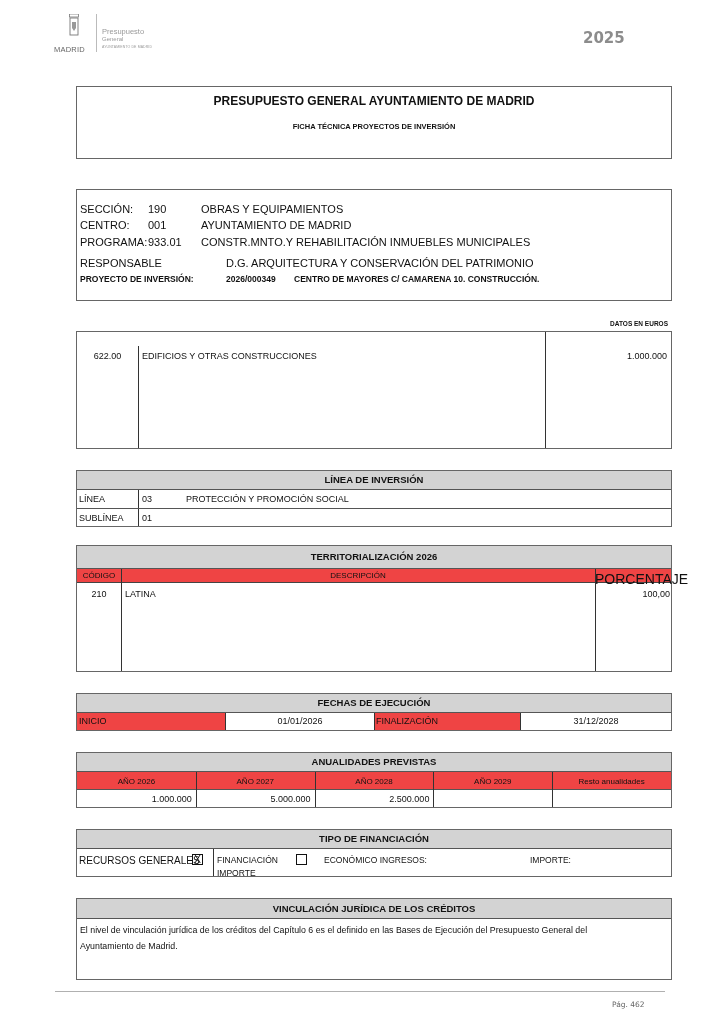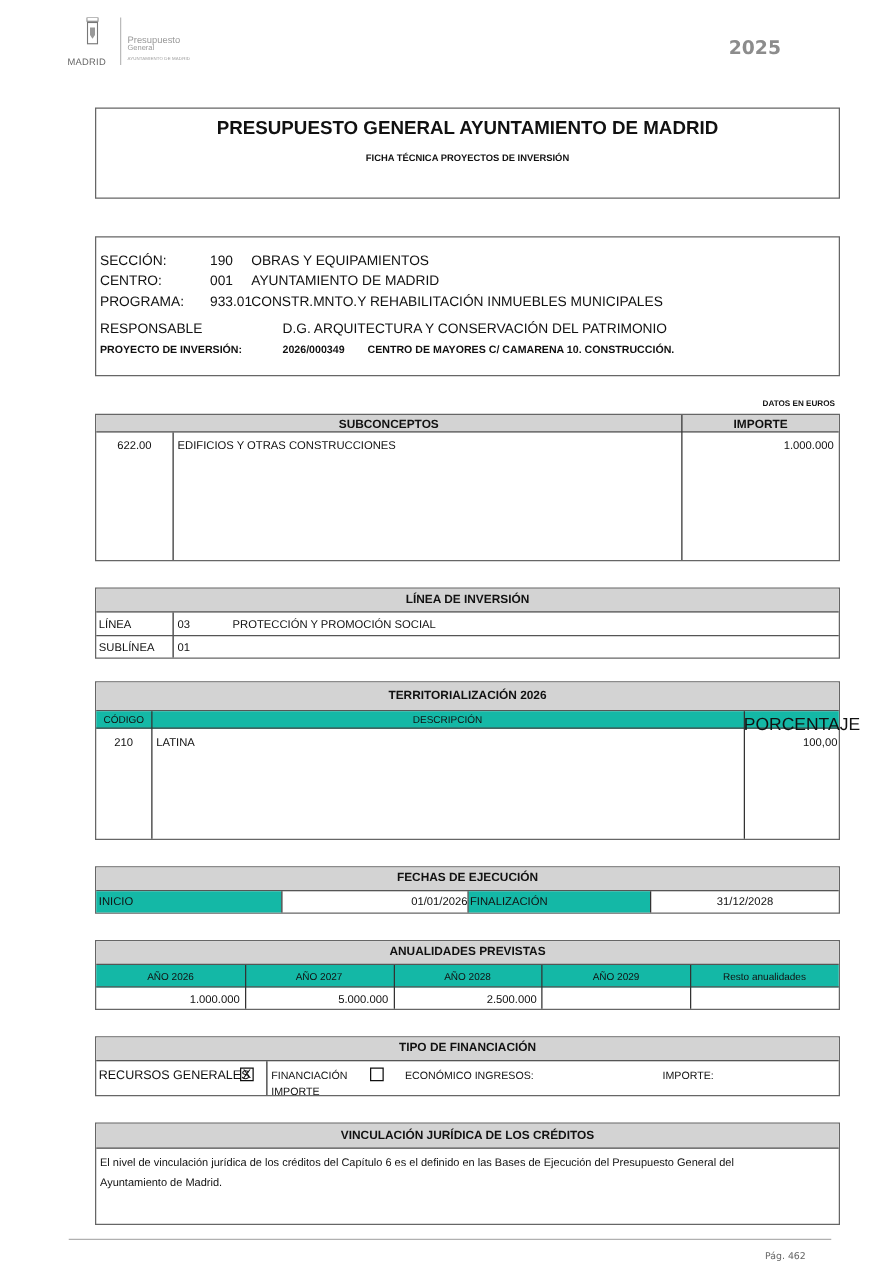--- a/index.html
+++ b/index.html
@@ -14,28 +14,28 @@
   .logo .presupuesto { position: absolute; left: 50px; top: 15px; font-size: 7.5px; color: #9a9a9a; }
   .logo .general { position: absolute; left: 50px; top: 24px; font-size: 6px; color: #9a9a9a; }
   .logo .ayto { position: absolute; left: 50px; top: 33px; font-size: 3.5px; color: #9a9a9a; letter-spacing: 0.1px; }
   .year { position: absolute; left: 583px; top: 29px; font-size: 15px; font-weight: bold; color: #8c8c8c; font-family: "DejaVu Sans", sans-serif; }
 
   .box { position: absolute; border: 1px solid #666; background: #fff; }
   .hdr { background: #d3d3d3; text-align: center; font-weight: bold; font-size: 9.5px; border-bottom: 1px solid #555; }
 
   
   #title-box { left: 76px; top: 86px; width: 596px; height: 73px; }
-  #title-box .t1 { position: absolute; top: 7px; width: 100%; text-align: center; font-weight: bold; font-size: 15px; }
+  #title-box .t1 { position: absolute; top: 7px; width: 100%; text-align: center; font-weight: bold; font-size: 12px; }
   #title-box .t2 { position: absolute; top: 35px; width: 100%; text-align: center; font-weight: bold; font-size: 7.5px; }
 
   
   #info-box { left: 76px; top: 189px; width: 596px; height: 112px; font-size: 11px; }
   .info-row { position: absolute; left: 3px; }
   .info-row span { position: absolute; white-space: nowrap; }
-  .c1 { left: 0; } .c2 { left: 88px; } .c3 { left: 121px; }
+  .c1 { left: 0; } .c2 { left: 68px; } .c3 { left: 121px; }
   .proj { font-size: 8.5px; font-weight: bold; }
 
   .datos { position: absolute; left: 560px; top: 320px; width: 108px; text-align: right; font-size: 6.5px; font-weight: bold; }
 
   
   #sub-box { left: 76px; top: 331px; width: 596px; height: 118px; }
   #sub-box .hdr { position: absolute; left: 0; top: 0; width: 100%; height: 14px; }
   #sub-box .hdr span { position: absolute; top: 2px; }
   .vdiv { position: absolute; width: 1px; background: #333; }
 
@@ -53,21 +53,21 @@
   #anual-box { left: 76px; top: 752px; width: 596px; height: 56px; }
 
   
   #fin-box { left: 76px; top: 829px; width: 596px; height: 48px; }
   .chk { position: absolute; width: 11px; height: 11px; border: 1.5px solid #111; font-size: 10px; line-height: 9px; text-align: center; font-weight: normal; }
 
   
   #vinc-box { left: 76px; top: 898px; width: 596px; height: 82px; }
 
   .cell { position: absolute; font-size: 9px; white-space: nowrap; }
-  .gray { background: #14b8a6; }
+  .gray { background: #ef4444; }
 
   .footer-line { position: absolute; left: 55px; top: 991px; width: 610px; height: 1px; background: #b0b0b0; }
   .pag { position: absolute; left: 612px; top: 1000px; font-size: 7.5px; color: #666; font-family: "DejaVu Sans", sans-serif; }
 </style>
 </head>
 <body>
 
 <div class="logo">
   <svg class="crest" viewBox="0 0 10 22">
     <rect x="0.5" y="0" width="9" height="3" fill="none" stroke="#777" stroke-width="0.8"></rect>
@@ -110,24 +110,20 @@
   <div class="info-row proj" style="top:84px;">
     <span class="c1">PROYECTO DE INVERSIÓN:</span>
     <span style="left:146px;">2026/000349</span>
     <span style="left:214px;">CENTRO DE MAYORES C/ CAMARENA 10. CONSTRUCCIÓN.</span>
   </div>
 </div>
 
 <div class="datos">DATOS EN EUROS</div>
 
 <div class="box" id="sub-box">
-  <div class="hdr">
-    <span style="left:0; width:468px; text-align:center;">SUBCONCEPTOS</span>
-    <span style="left:468px; width:127px; text-align:center;">IMPORTE</span>
-  </div>
   <div class="vdiv" style="left:468px; top:0; height:116px;"></div>
   <div class="vdiv" style="left:61px; top:14px; height:102px;"></div>
   <div class="cell" style="left:0; width:61px; top:19px; text-align:center;">622.00</div>
   <div class="cell" style="left:65px; top:19px;">EDIFICIOS Y OTRAS CONSTRUCCIONES</div>
   <div class="cell" style="left:470px; width:120px; top:19px; text-align:right;">1.000.000</div>
 </div>
 
 <div class="box" id="linea-box">
   <div class="hdr" style="height:19px; line-height:18px;">LÍNEA DE INVERSIÓN</div>
   <div class="vdiv" style="left:61px; top:19px; height:36px;"></div>
@@ -153,21 +149,21 @@
   <div class="cell" style="left:48px; top:43px;">LATINA</div>
   <div class="cell" style="left:520px; width:73px; top:43px; text-align:right;">100,00</div>
 </div>
 
 <div class="box" id="fechas-box">
   <div class="hdr" style="height:19px; line-height:18px;">FECHAS DE EJECUCIÓN</div>
   <div class="gray" style="position:absolute; left:0; top:19px; width:148px; height:17px;">
     <span class="cell" style="left:2px; top:3px;">INICIO</span>
   </div>
   <div class="vdiv" style="left:148px; top:19px; height:17px;"></div>
-  <div class="cell" style="left:149px; width:148px; top:22px; text-align:right;">01/01/2026</div>
+  <div class="cell" style="left:149px; width:148px; top:22px; text-align:center;">01/01/2026</div>
   <div class="vdiv" style="left:297px; top:19px; height:17px;"></div>
   <div class="gray" style="position:absolute; left:298px; top:19px; width:145px; height:17px;">
     <span class="cell" style="left:1px; top:3px;">FINALIZACIÓN</span>
   </div>
   <div class="vdiv" style="left:443px; top:19px; height:17px;"></div>
   <div class="cell" style="left:444px; width:150px; top:22px; text-align:center;">31/12/2028</div>
 </div>
 
 <div class="box" id="anual-box">
   <div class="hdr" style="height:19px; line-height:18px;">ANUALIDADES PREVISTAS</div>

